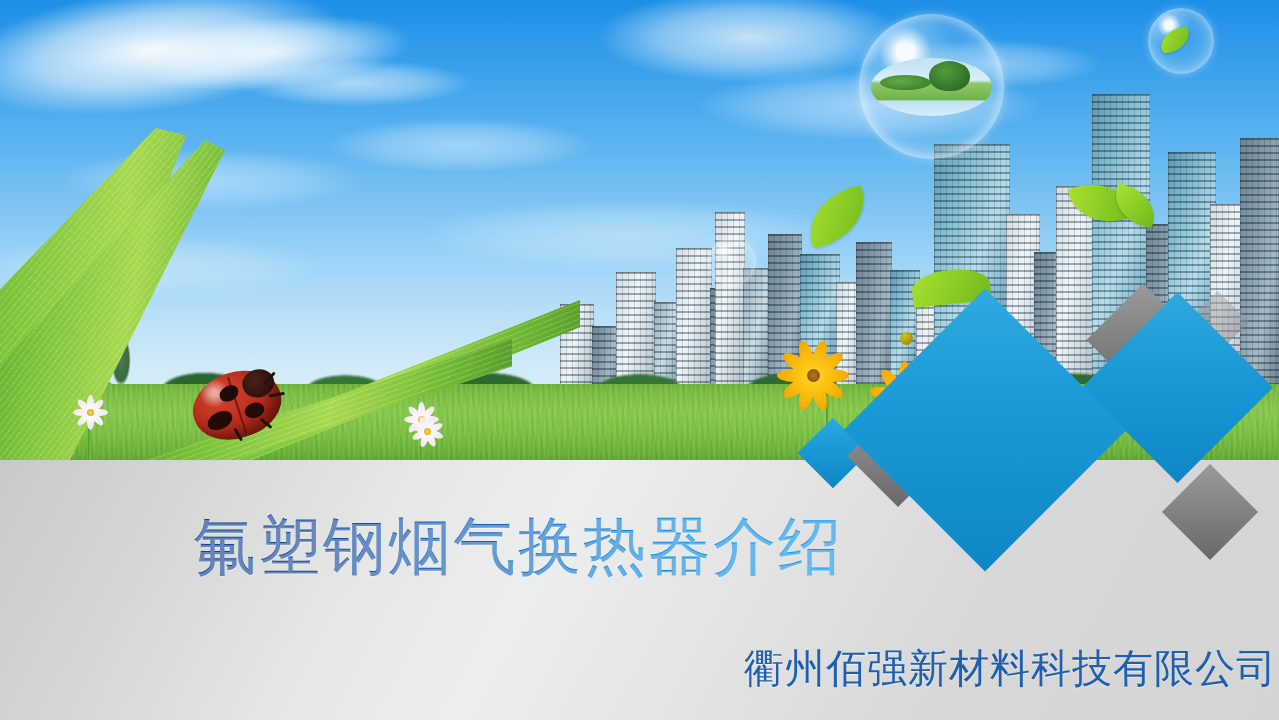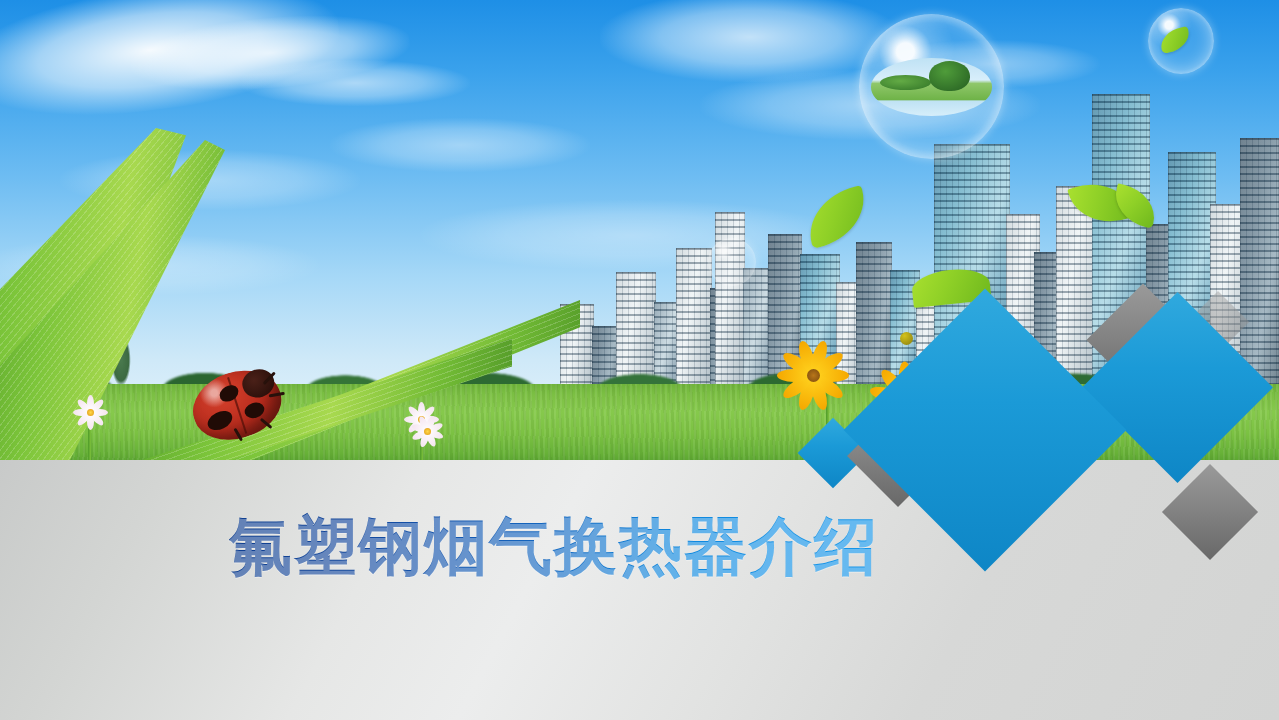--- a/index.html
+++ b/index.html
@@ -251,38 +251,37 @@
   .dia{ position:absolute; transform:rotate(45deg); }
   .dia-blue{ background:linear-gradient(135deg,#30a9de 0%, #1b9ad7 40%, #0e86c6 100%); }
   .dia-gray{ background:linear-gradient(135deg,#9a9a9a 0%, #848484 45%, #686868 100%); }
   .dia-ghost{ background:linear-gradient(135deg,rgba(170,170,170,.55) 0%, rgba(120,120,120,.45) 100%); }
 
   
   #title{
     position:absolute;
     left:193px; top:512px;
     font-size:63px;
-    font-weight:bold;
+    font-weight:normal;
     letter-spacing:2px;
     line-height:1.08;
     white-space:nowrap;
     background:linear-gradient(100deg,
       #103f8f 0%,
       #14479b 18%,
       #1556ae 34%,
       #1469c2 50%,
       #0f87dd 68%,
       #1291e6 84%,
       #1796e9 100%);
     -webkit-background-clip:text;
     background-clip:text;
     color:transparent;
     -webkit-text-fill-color:transparent;
     text-shadow:0 1px 0 rgba(255,255,255,.35);
-    margin-left:36px;
   }
   #subtitle{
     position:absolute;
     left:744px; top:641px;
     font-size:40px;
     font-weight:normal;
     letter-spacing:1px;
     white-space:nowrap;
     color:#1f5fb0;
     text-shadow:0 1px 1px rgba(255,255,255,.6);
@@ -472,14 +471,15 @@
     <div class="dia dia-gray" style="left:1103px; top:300px; width:80px;  height:80px;"></div>
     <div class="dia dia-blue" style="left:1110px; top:320px; width:135px; height:135px;"></div>
     <div class="dia dia-blue" style="left:808px;  top:428px; width:50px;  height:50px;"></div>
     <div class="dia dia-gray" style="left:862px;  top:420px; width:72px;  height:72px;"></div>
     <div class="dia dia-blue" style="left:885px;  top:330px; width:200px; height:200px;"></div>
     <div class="dia dia-gray" style="left:1176px; top:478px; width:68px;  height:68px;"></div>
   </div>
 
   <div id="title">氟塑钢烟气换热器介绍</div>
 
+  <div id="subtitle">衢州佰强新材料科技有限公司</div>
 
 </div>
 
 </body></html>

